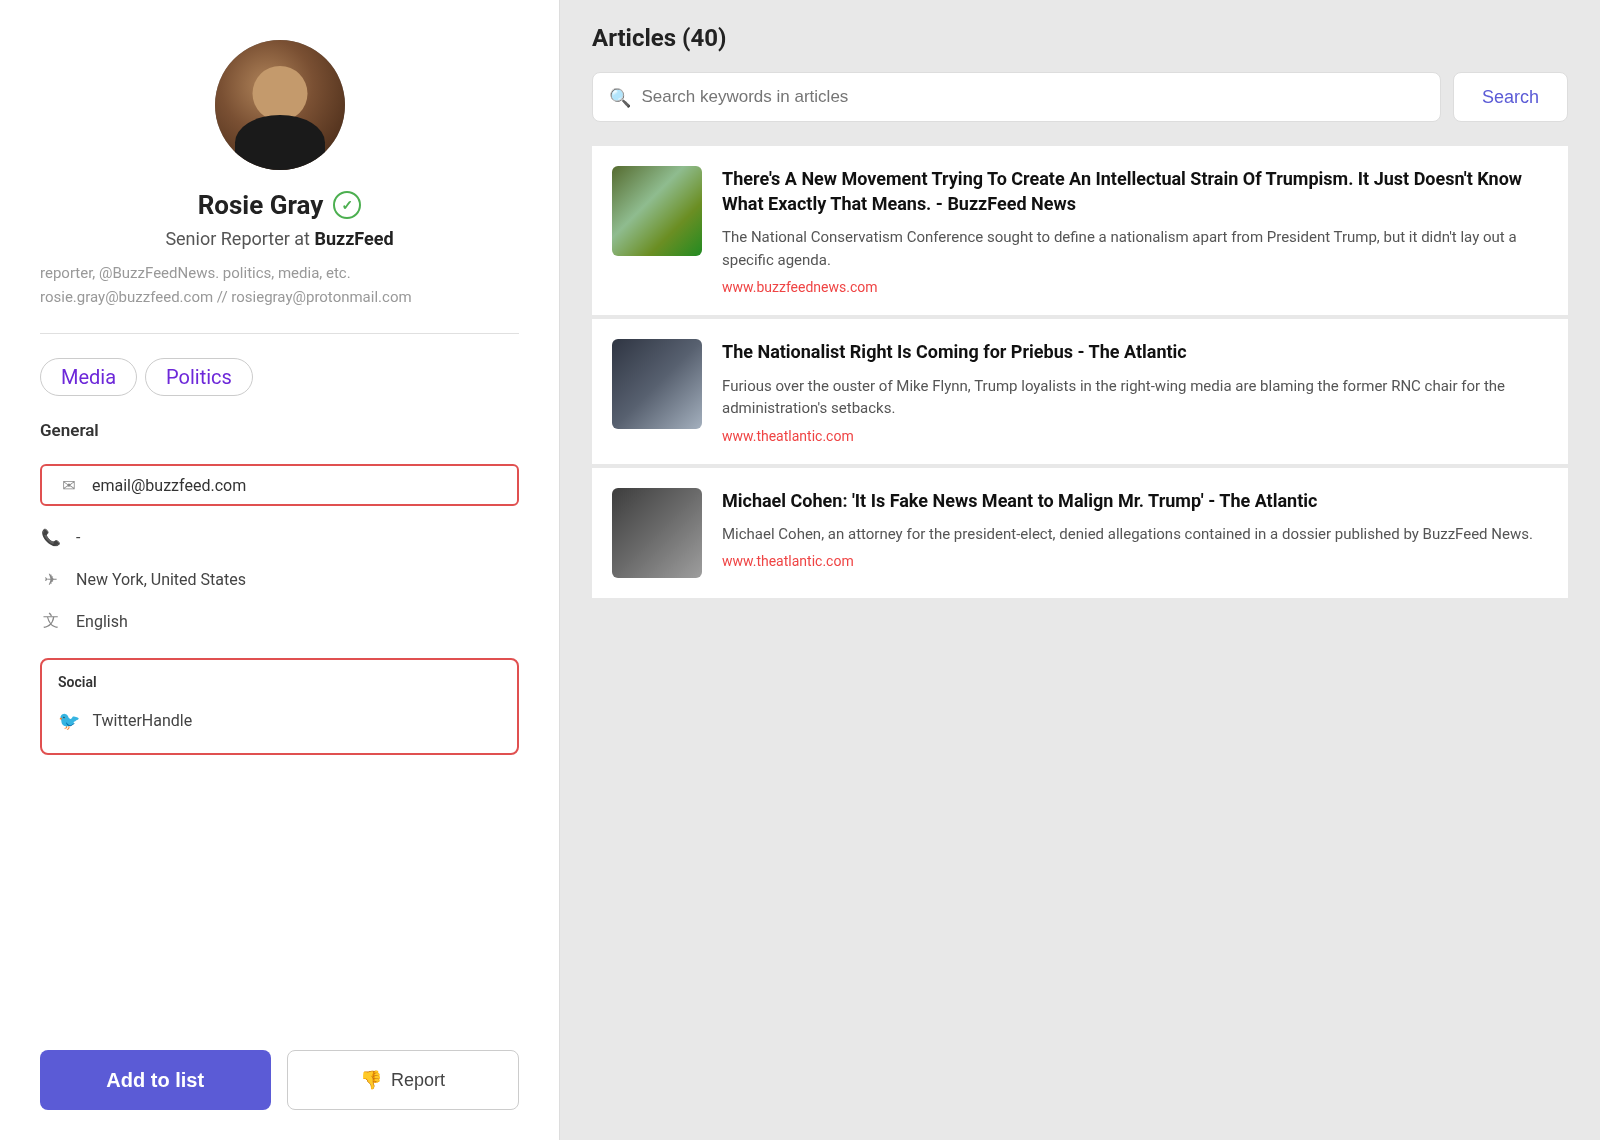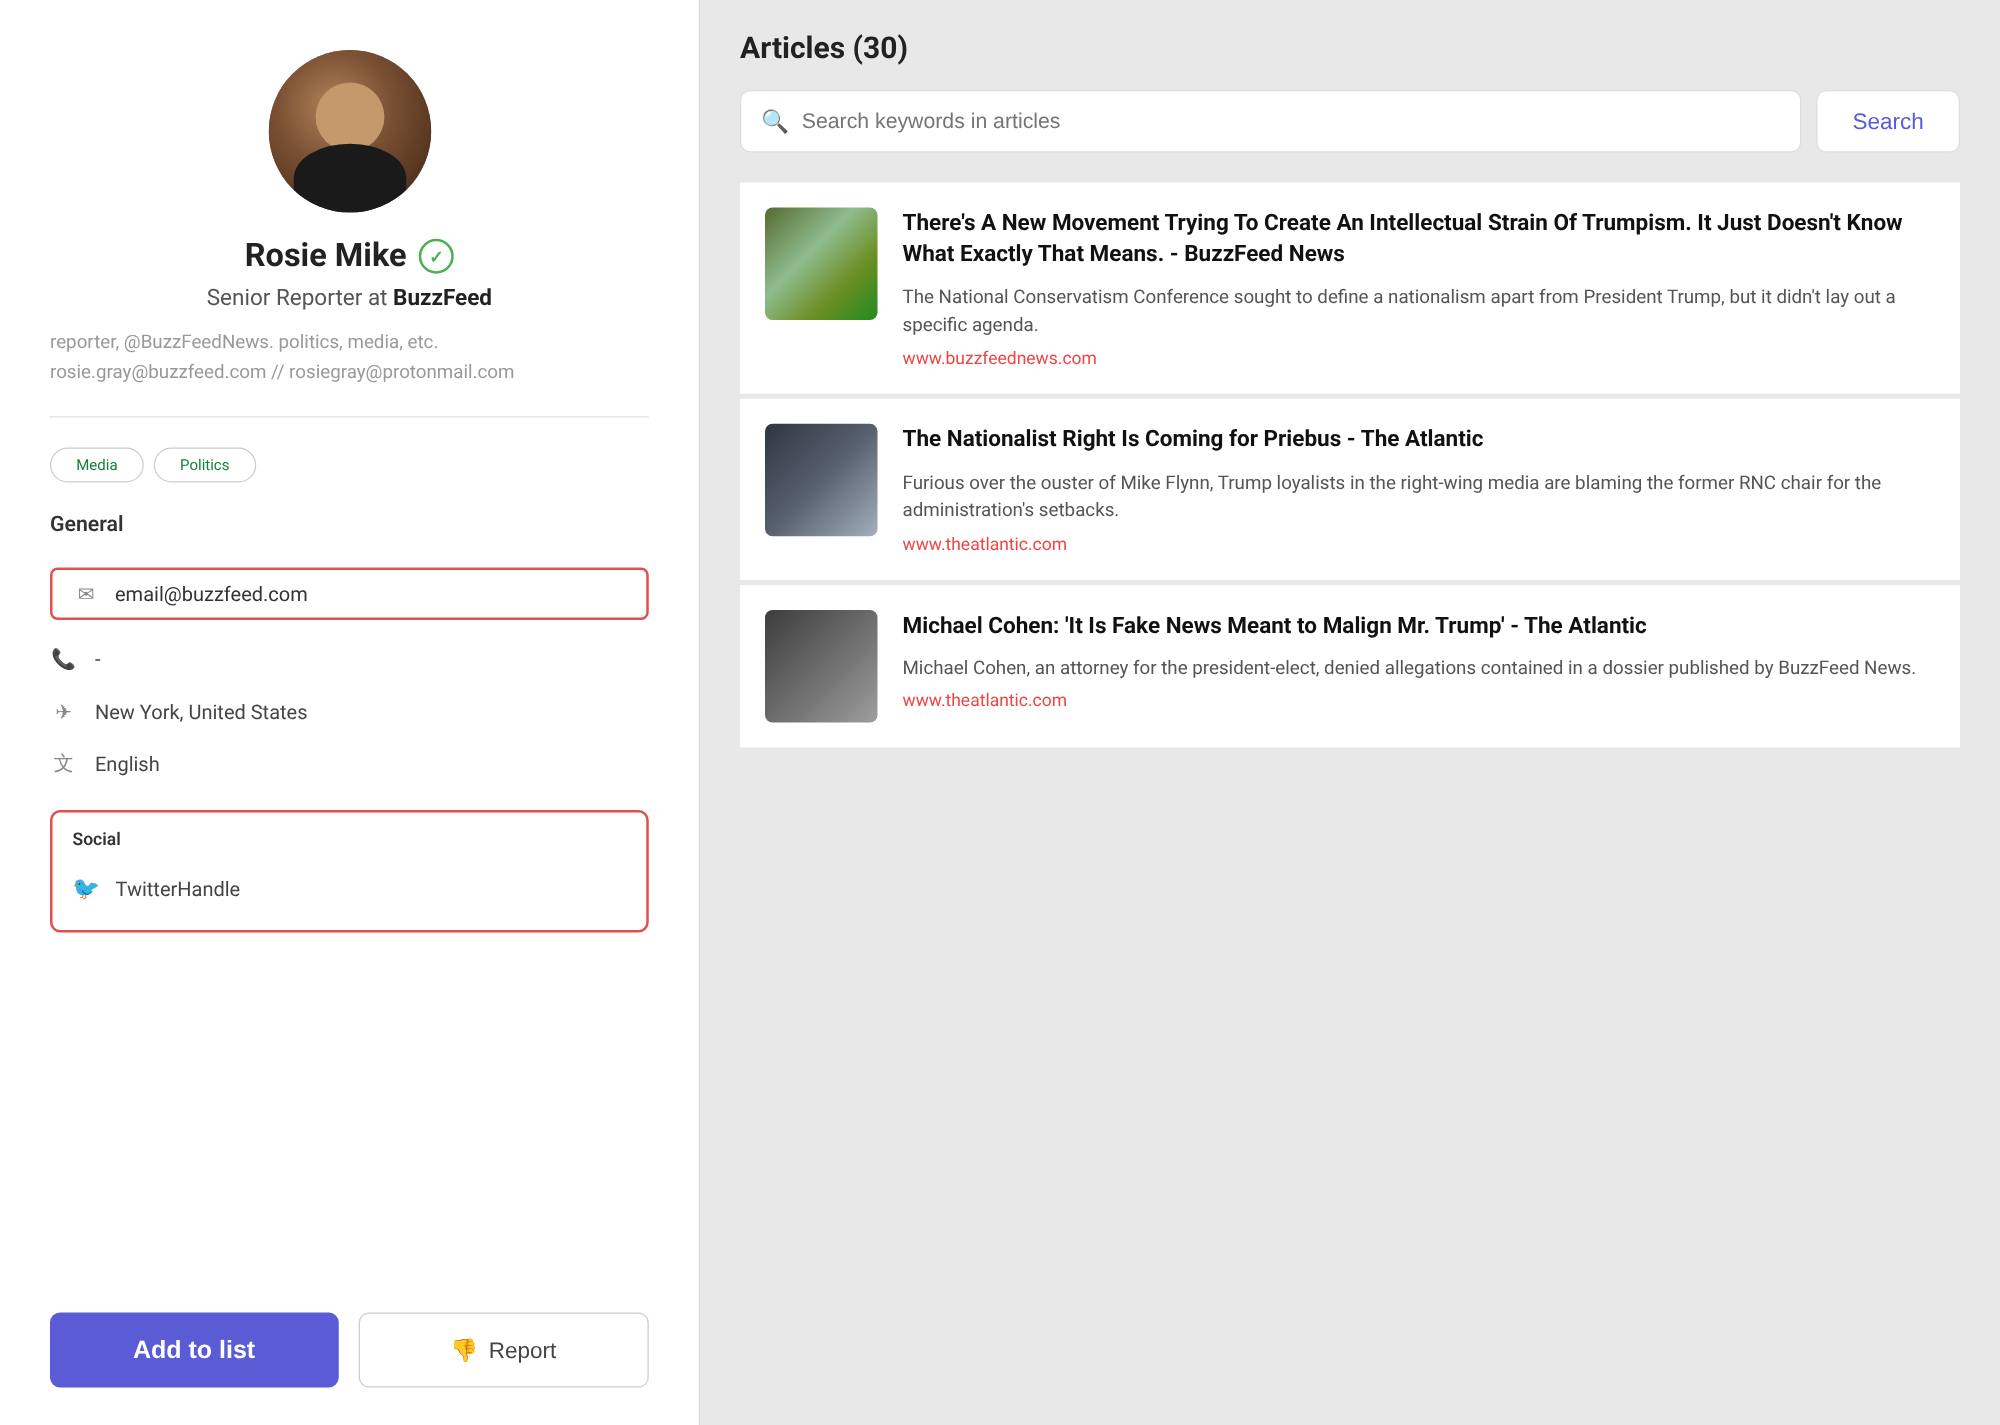--- a/index.html
+++ b/index.html
@@ -116,22 +116,22 @@
       display: flex;
       gap: 8px;
       align-self: flex-start;
       margin-bottom: 24px;
     }
 
     .tag {
       border: 1px solid #ccc;
       border-radius: 20px;
       padding: 6px 20px;
-      font-size: 12px;
-      color: #15803d;
+      font-size: 20px;
+      color: #6d28d9;
       cursor: pointer;
     }
 
     .section-label {
       font-size: 17px;
       font-weight: 600;
       color: #333;
       align-self: flex-start;
       margin-bottom: 14px;
     }
@@ -359,21 +359,21 @@
 <div class="left-panel">
 
   <div class="avatar-wrapper">
     <div class="avatar-img">
       <div class="avatar-face"></div>
       <div class="avatar-body"></div>
     </div>
   </div>
 
   <div class="profile-name">
-    <span>Rosie Mike</span>
+    <span>Rosie Gray</span>
     <div class="verified-icon">✓</div>
   </div>
 
   <div class="profile-title">
     <span>Senior Reporter at</span>
     <strong>BuzzFeed</strong>
   </div>
 
   <div class="profile-bio">reporter, @BuzzFeedNews. politics, media, etc.
 rosie.gray@buzzfeed.com //
@@ -422,21 +422,21 @@
     <button class="btn-report">
       <span>👎</span>
       <span>Report</span>
     </button>
   </div>
 
 </div>
 
 <div class="right-panel">
 
-  <div class="articles-header">Articles (30)</div>
+  <div class="articles-header">Articles (40)</div>
 
   <div class="search-bar">
     <div class="search-input-wrapper">
       <span class="search-icon-glyph">🔍</span>
       <input class="search-input" type="text" placeholder="Search keywords in articles" style="">
     </div>
     <button class="search-btn">Search</button>
   </div>
 
   <div class="article-card">

